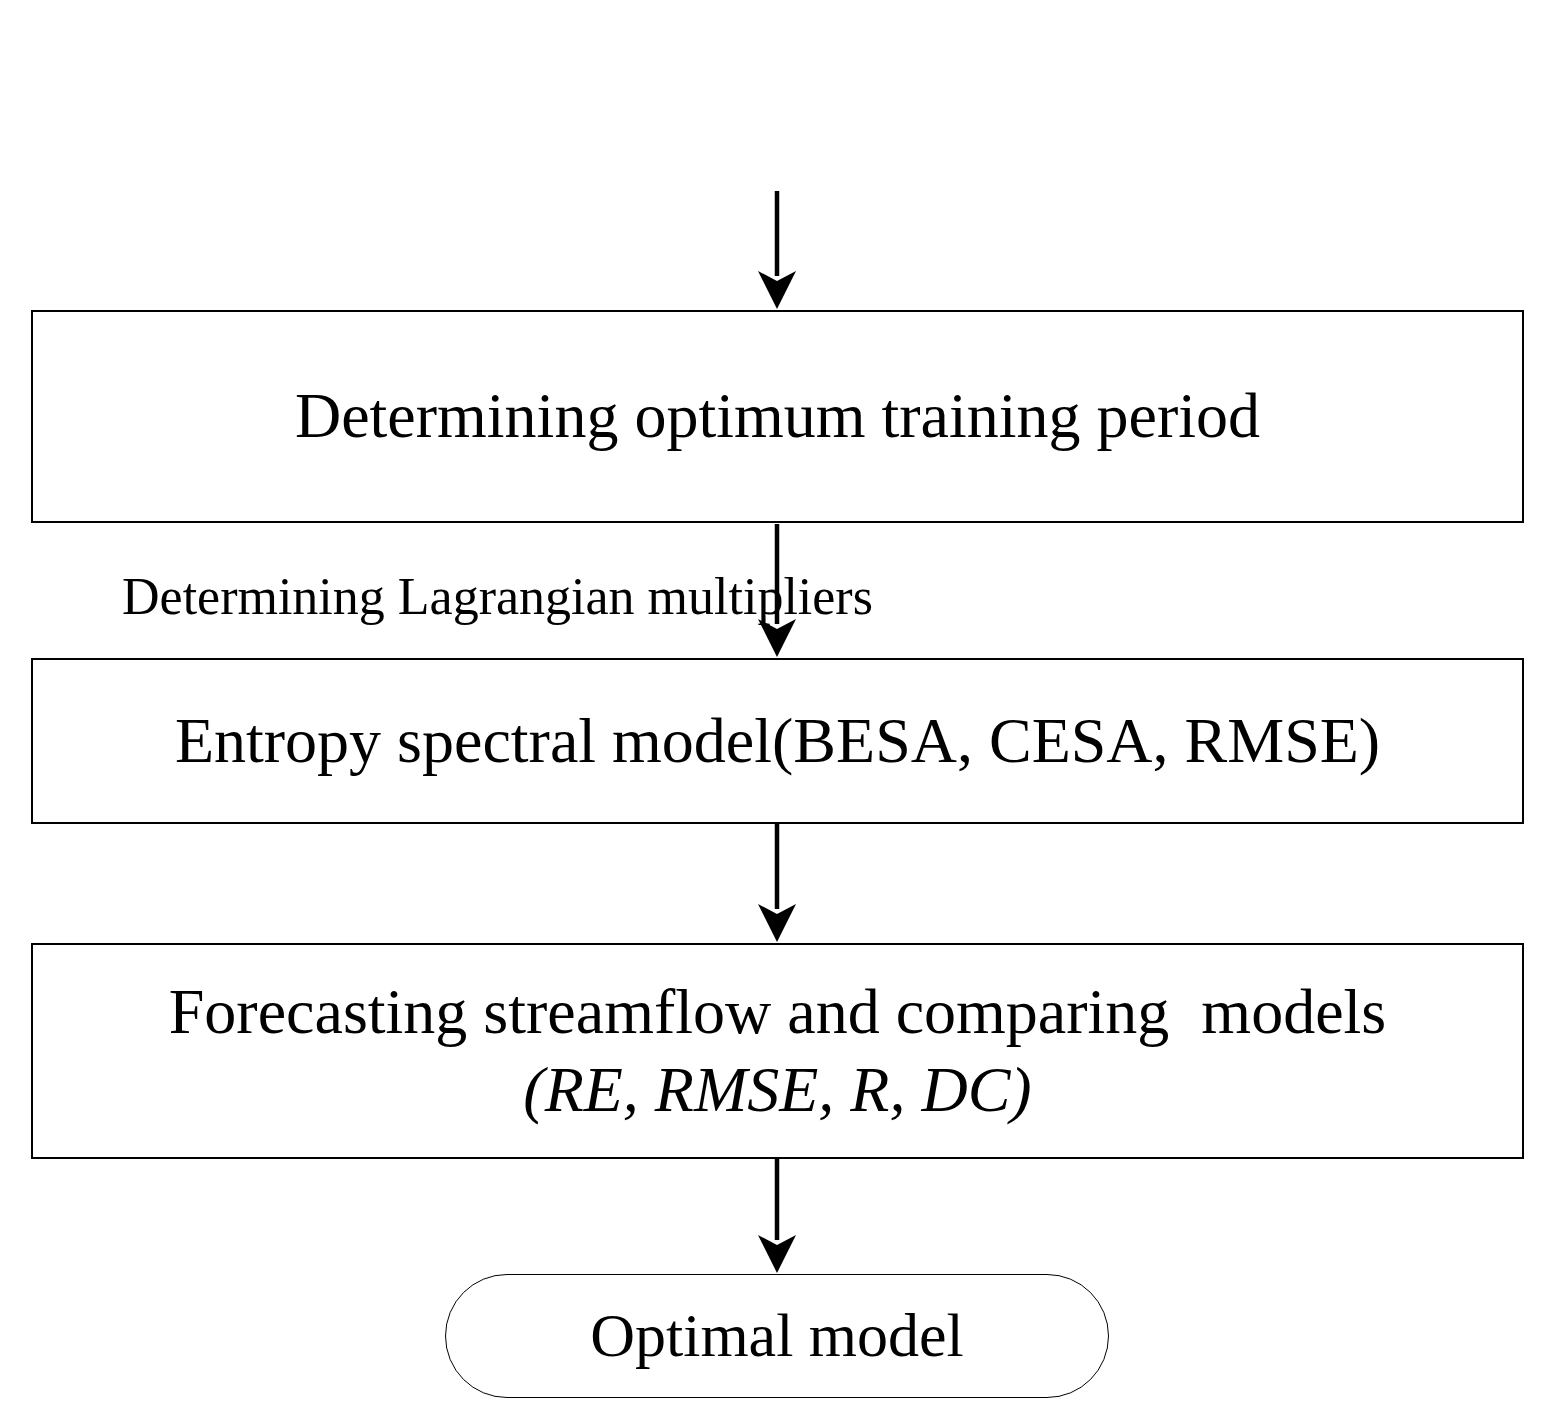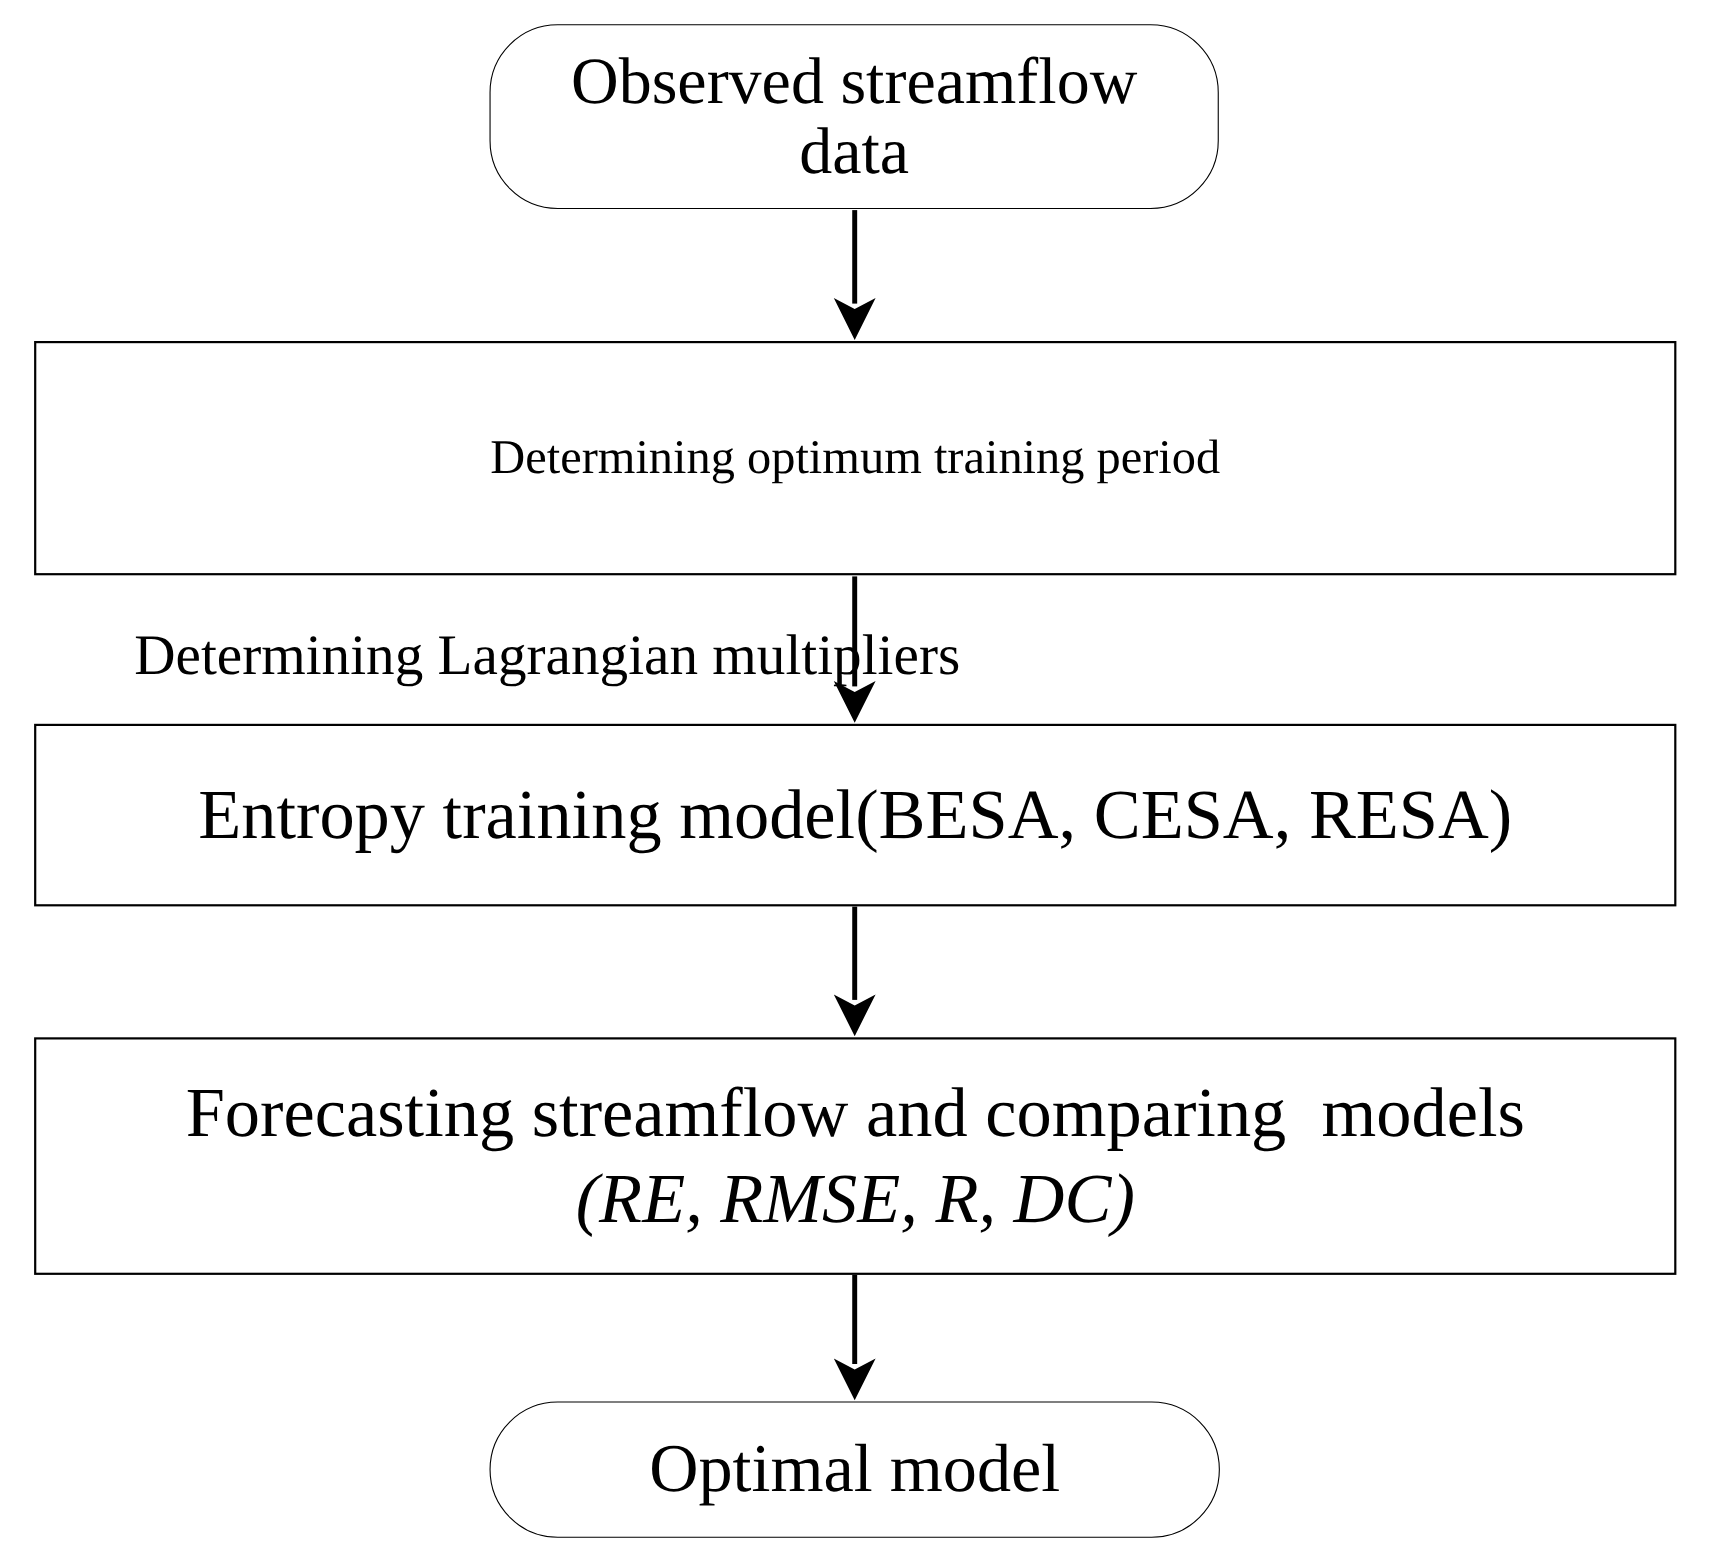--- a/index.html
+++ b/index.html
@@ -43,21 +43,21 @@
   }
   .rect {
     border: 2.5px solid #000000;
   }
   .node-observed {
     left: 445px; top: 22px; width: 663px; height: 168px;
     font-size: 60px; line-height: 1.05;
   }
   .node-training {
     left: 31px; top: 310px; width: 1493px; height: 213px;
-    font-size: 44px; line-height: 1.2;
+    font-size: 64px; line-height: 1.2;
   }
   .node-entropy {
     left: 31px; top: 658px; width: 1493px; height: 166px;
     font-size: 64px; line-height: 1.2;
   }
   .node-forecast {
     left: 31px; top: 943px; width: 1493px; height: 216px;
     font-size: 64px; line-height: 1.22;
   }
   .node-forecast .metrics-line {
@@ -99,31 +99,27 @@
     <g>
       <line x1="777" y1="824" x2="777" y2="909" stroke="#000000" stroke-width="4.5"></line>
       <polygon points="758,904 777,914 796,904 777,942" fill="#000000"></polygon>
     </g>
     <g>
       <line x1="777" y1="1159" x2="777" y2="1240" stroke="#000000" stroke-width="4.5"></line>
       <polygon points="758,1235 777,1245 796,1235 777,1273" fill="#000000"></polygon>
     </g>
   </svg>
 
-  <div class="node stadium node-observed">
-    <div class="node-line">Observed streamflow</div>
-    <div class="node-line">data</div>
-  </div>
 
   <div class="node rect node-training">
     <div class="node-line">Determining optimum training period</div>
   </div>
 
   <div class="node rect node-entropy">
-    <div class="node-line">Entropy training model(BESA, CESA, RESA)</div>
+    <div class="node-line">Entropy spectral model(BESA, CESA, RMSE)</div>
   </div>
 
   <div class="node stadium node-optimal">
     <div class="node-line">Optimal model</div>
   </div>
 
   <div class="node rect node-forecast">
     <div class="node-line">Forecasting streamflow and comparing  models</div>
     <div class="node-line metrics-line">(RE, RMSE, R, DC)</div>
   </div>

